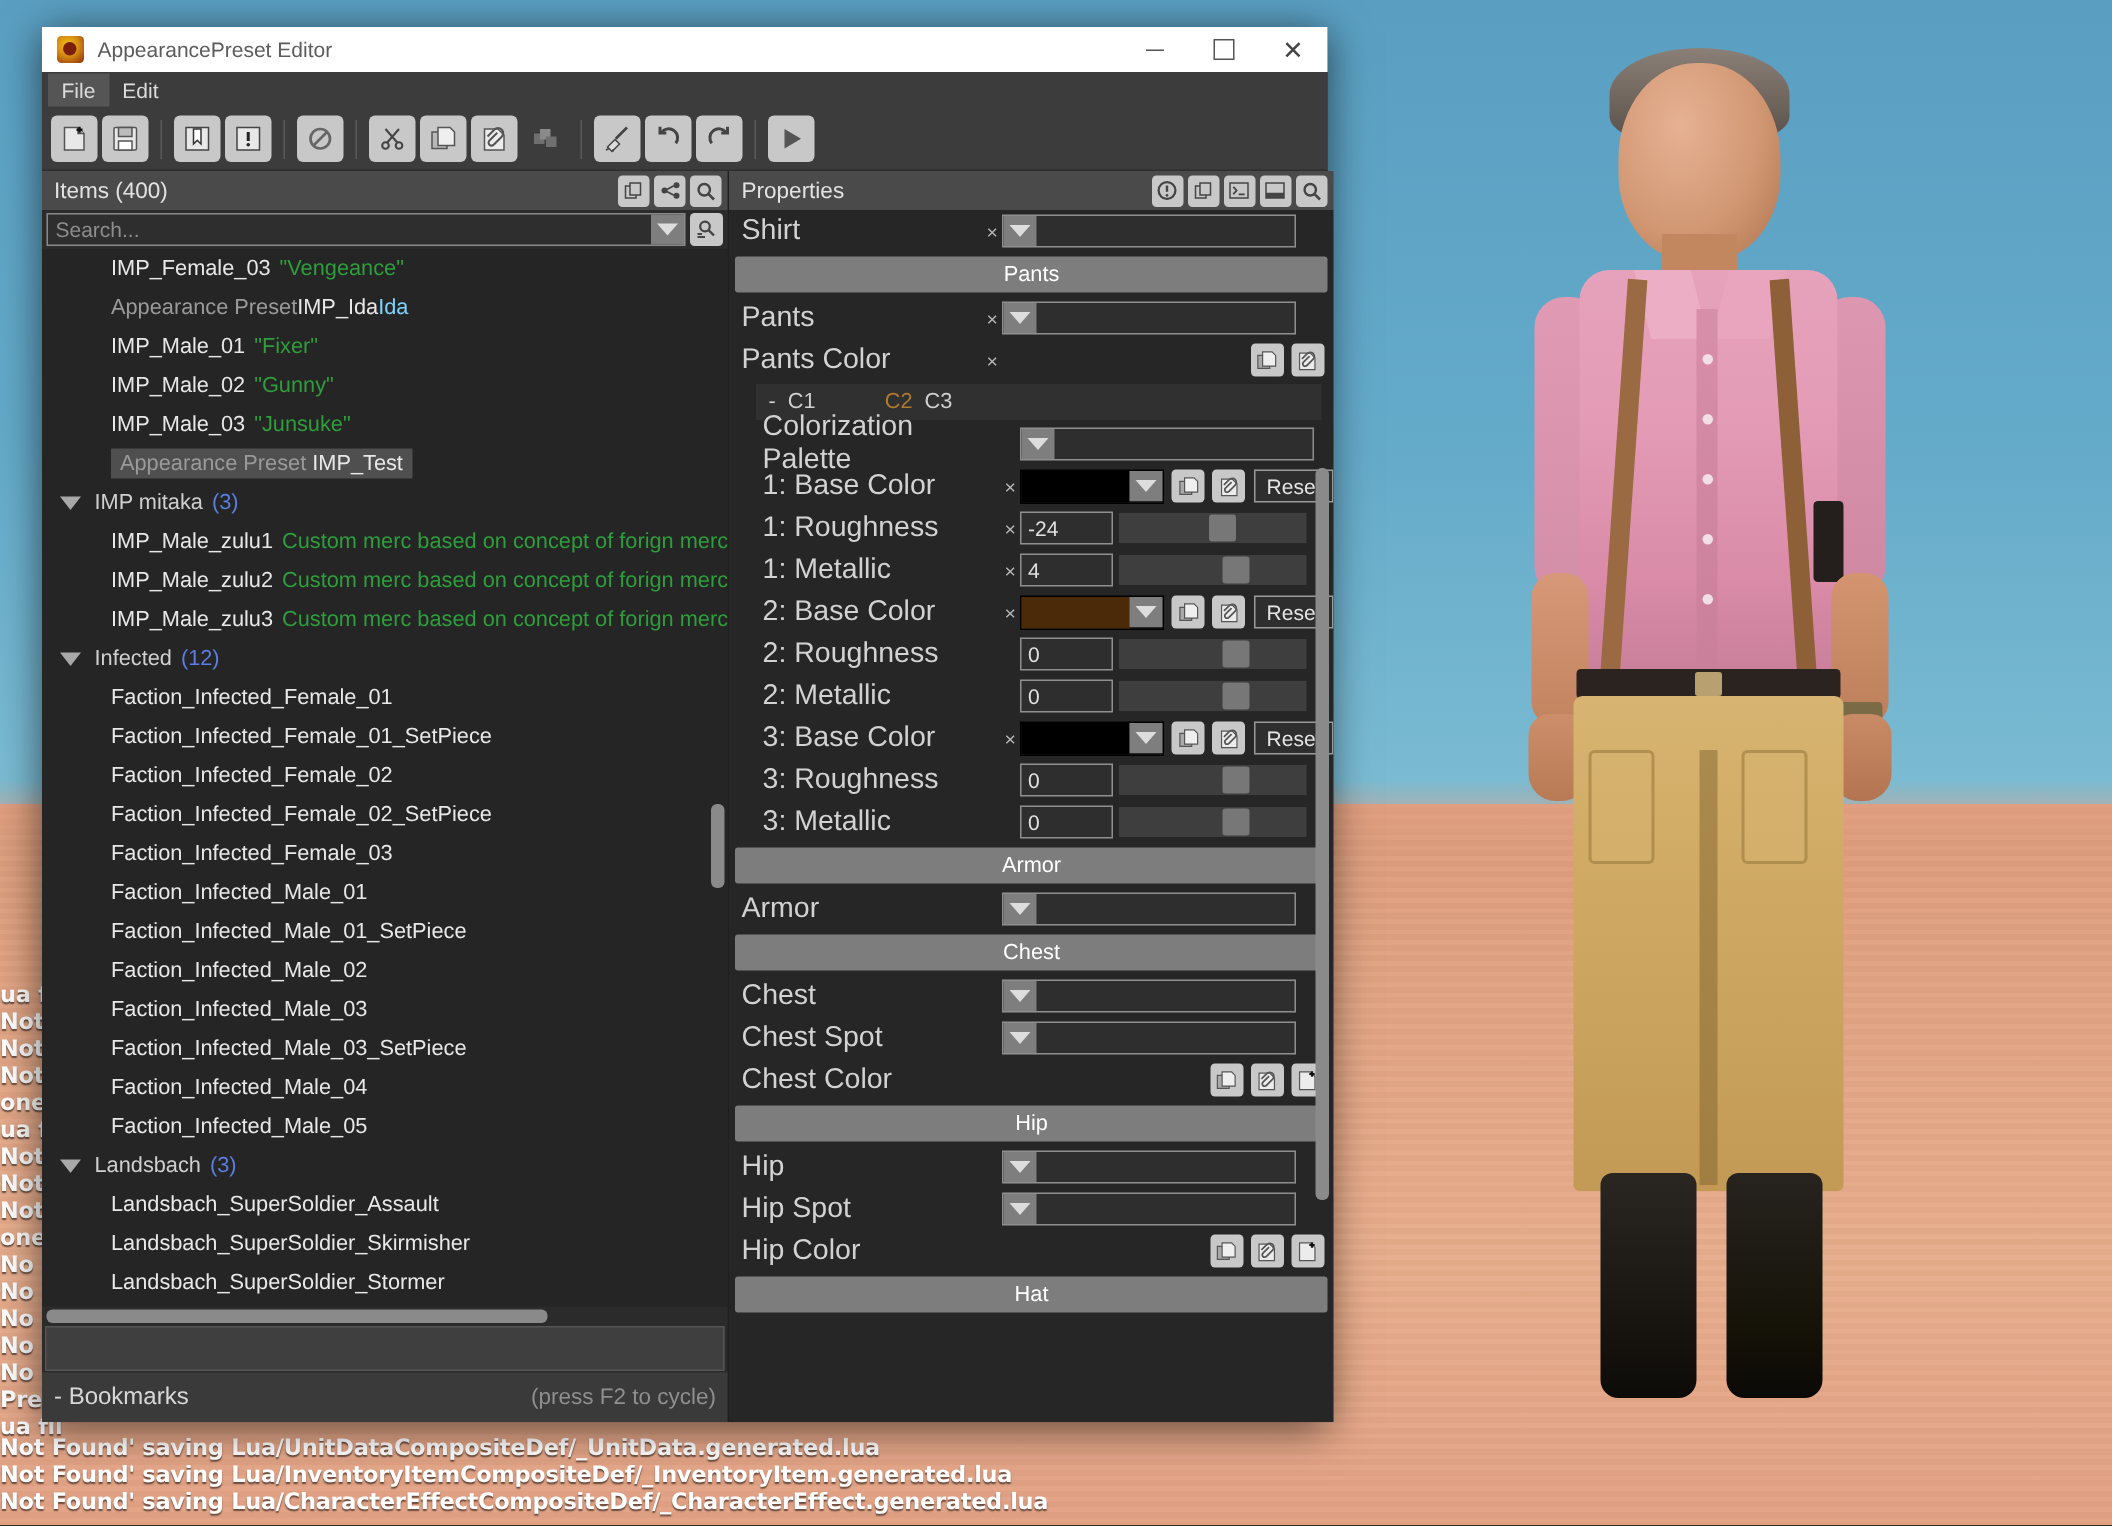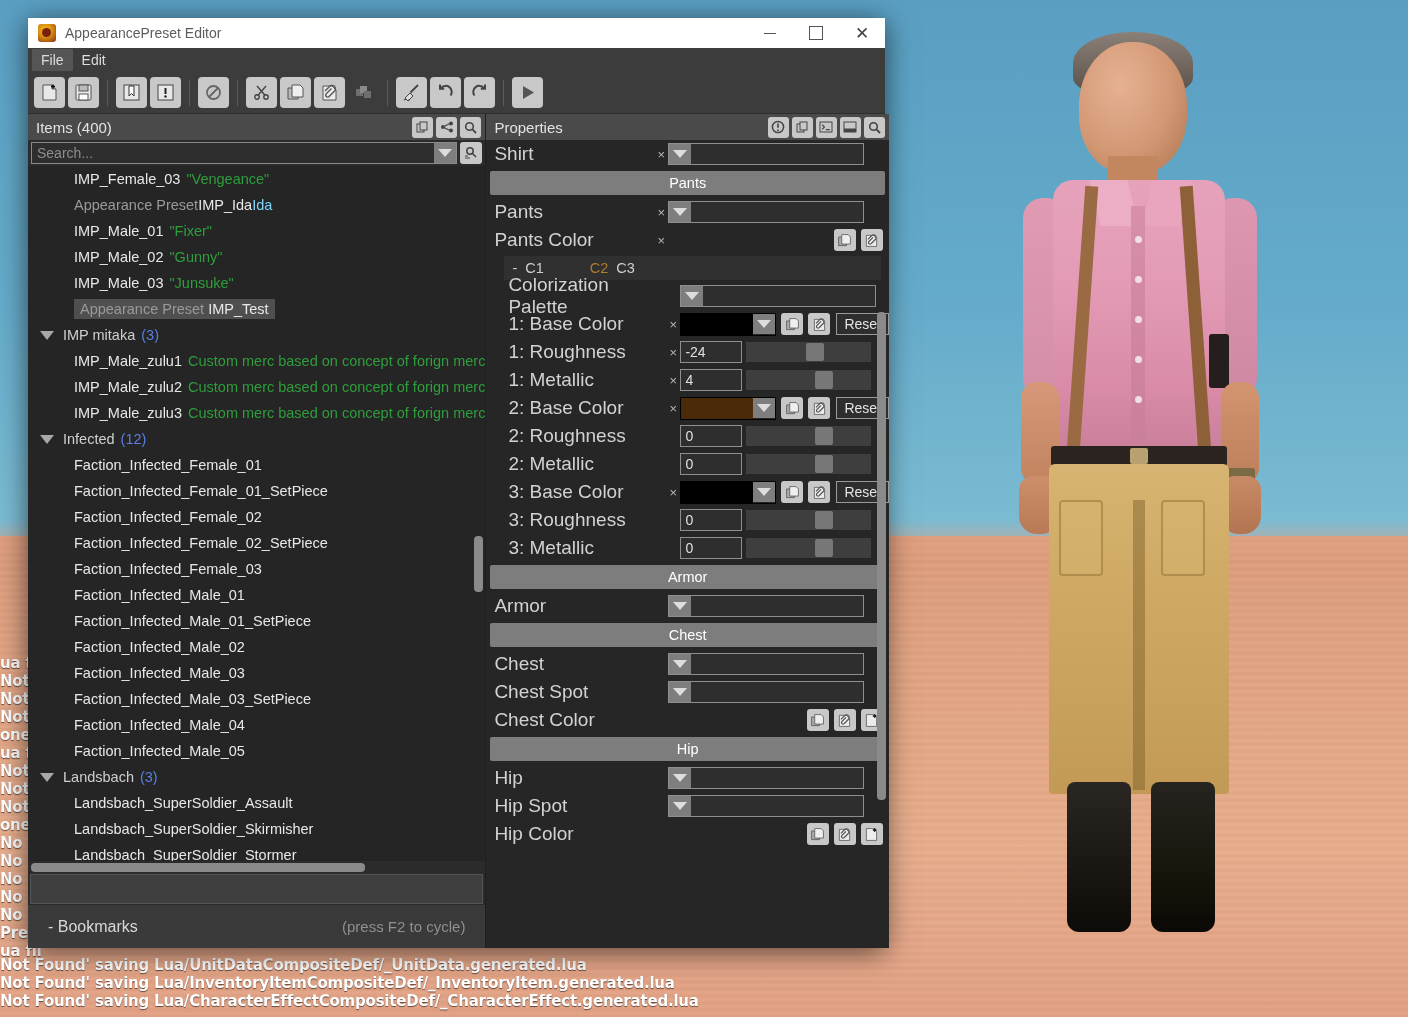--- a/index.html
+++ b/index.html
@@ -140,22 +140,22 @@
   .desc{ color:#2e9e3c; margin-left:6px; }
   .dim{ color:#9a9a9a; }
   .blue{ color:#7dd3fc; }
   .name{ color:#e8e8e8; }
 
   #vscroll{ position:absolute; right:2px; top:370px; width:9px; height:56px;
             background:#8a8a8a; border-radius:4px; }
   #hscrollwrap{ height:13px; background:#2b2b2b; padding:2px 3px; }
   #hscroll{ height:9px; width:74%; background:#8a8a8a; border-radius:4px; }
   #emptyfield{ height:30px; margin:0 2px; background:#3f3f3f; border:1px solid #555; }
-  #bookmarks{ height:44px; background:#3a3a3a; display:flex; align-items:center;
-              padding:0 20px; border-top:1px solid #2a2a2a; }
+  #bookmarks{ height:34px; background:#3a3a3a; display:flex; align-items:center;
+              padding:0 8px; border-top:1px solid #2a2a2a; }
   #bookmarks .bm{ font-size:16px; color:#d8d8d8; flex:1; }
   #bookmarks .hint{ font-size:15px; color:#8f8f8f; }
 
   
   #props{ flex:1; background:#262626; overflow:hidden; position:relative; padding-top:0; }
   .prow{ display:flex; align-items:center; height:28px; padding-left:8px; position:relative; }
   .plabel{ font-size:19px; color:#d2d2d2; width:160px; flex:0 0 auto; }
   .plabel.ind{ padding-left:14px; width:172px; }
   .xmark{ width:14px; font-size:13px; color:#b7b7b7; text-align:center; flex:0 0 auto; }
   .xmark.blank{ color:transparent; }
@@ -826,20 +826,23 @@
                   </svg>
                 </div>
                 <div class="micon">
                   <svg width="15" height="15" viewBox="0 0 19 19">
                     <path d="M3 2h9l4 4v11H3z" fill="#ececec" stroke="#555"></path>
                     <path d="M13.5 1.5v4.6M11.2 3.8h4.6" stroke="#111" stroke-width="1.8"></path>
                   </svg>
                 </div>
                 <div style="width:6px"></div>
               </div>
+              <div class="section">
+                <span>Hat</span>
+              </div>
             </div>
           <div id="pscroll"></div>
         </div>
       </div>
 
     </div>
   </div>
 </div>
 
 </body></html>

